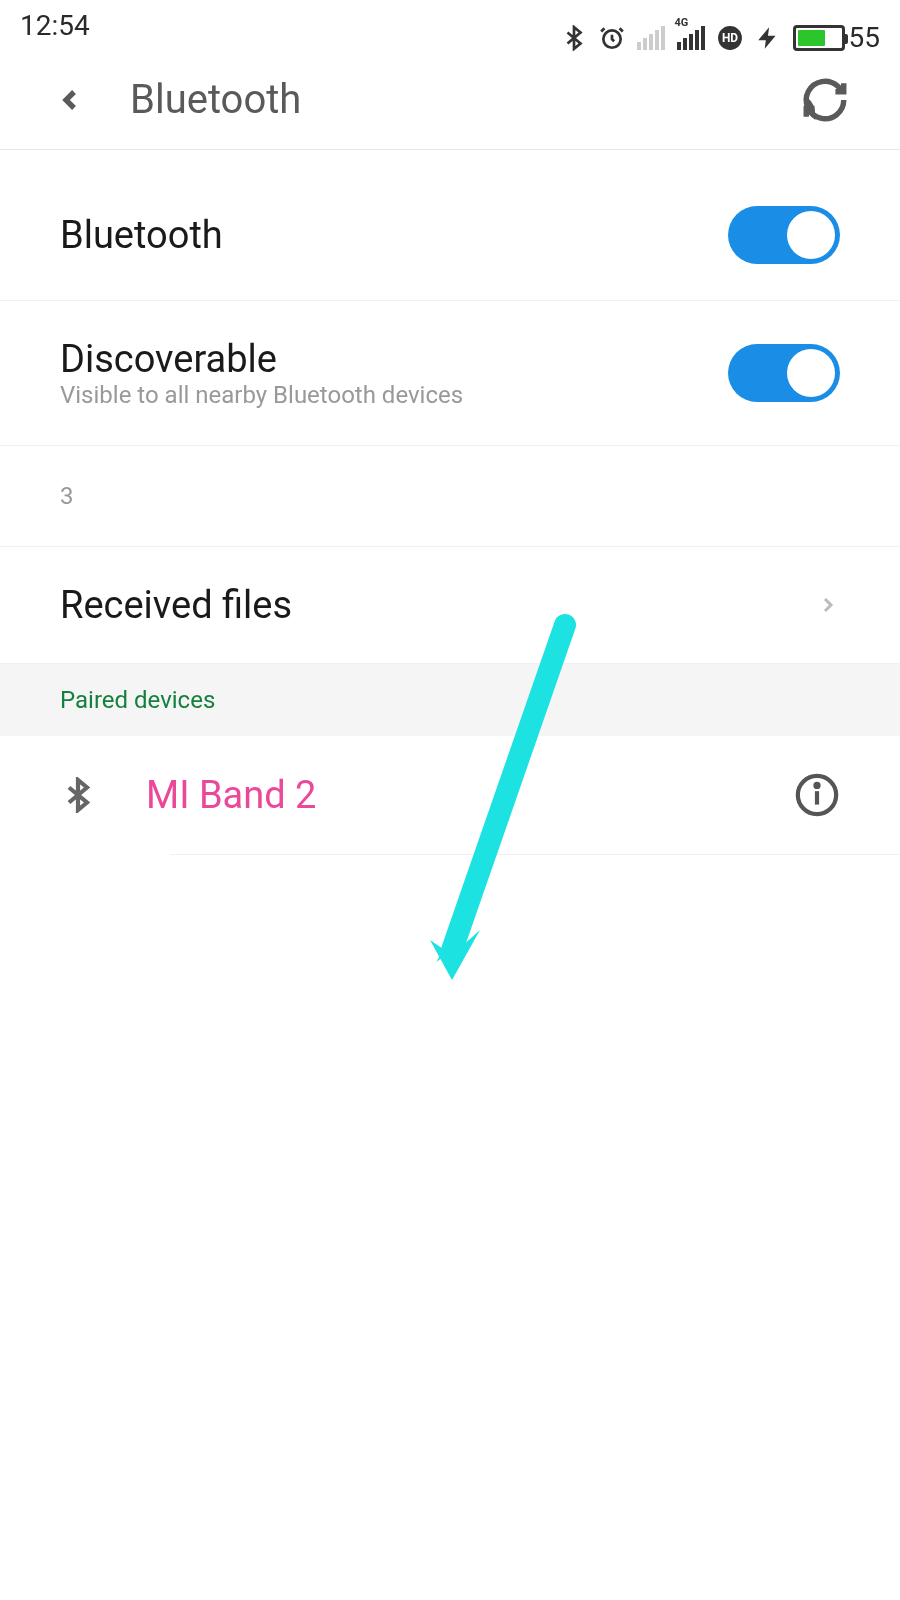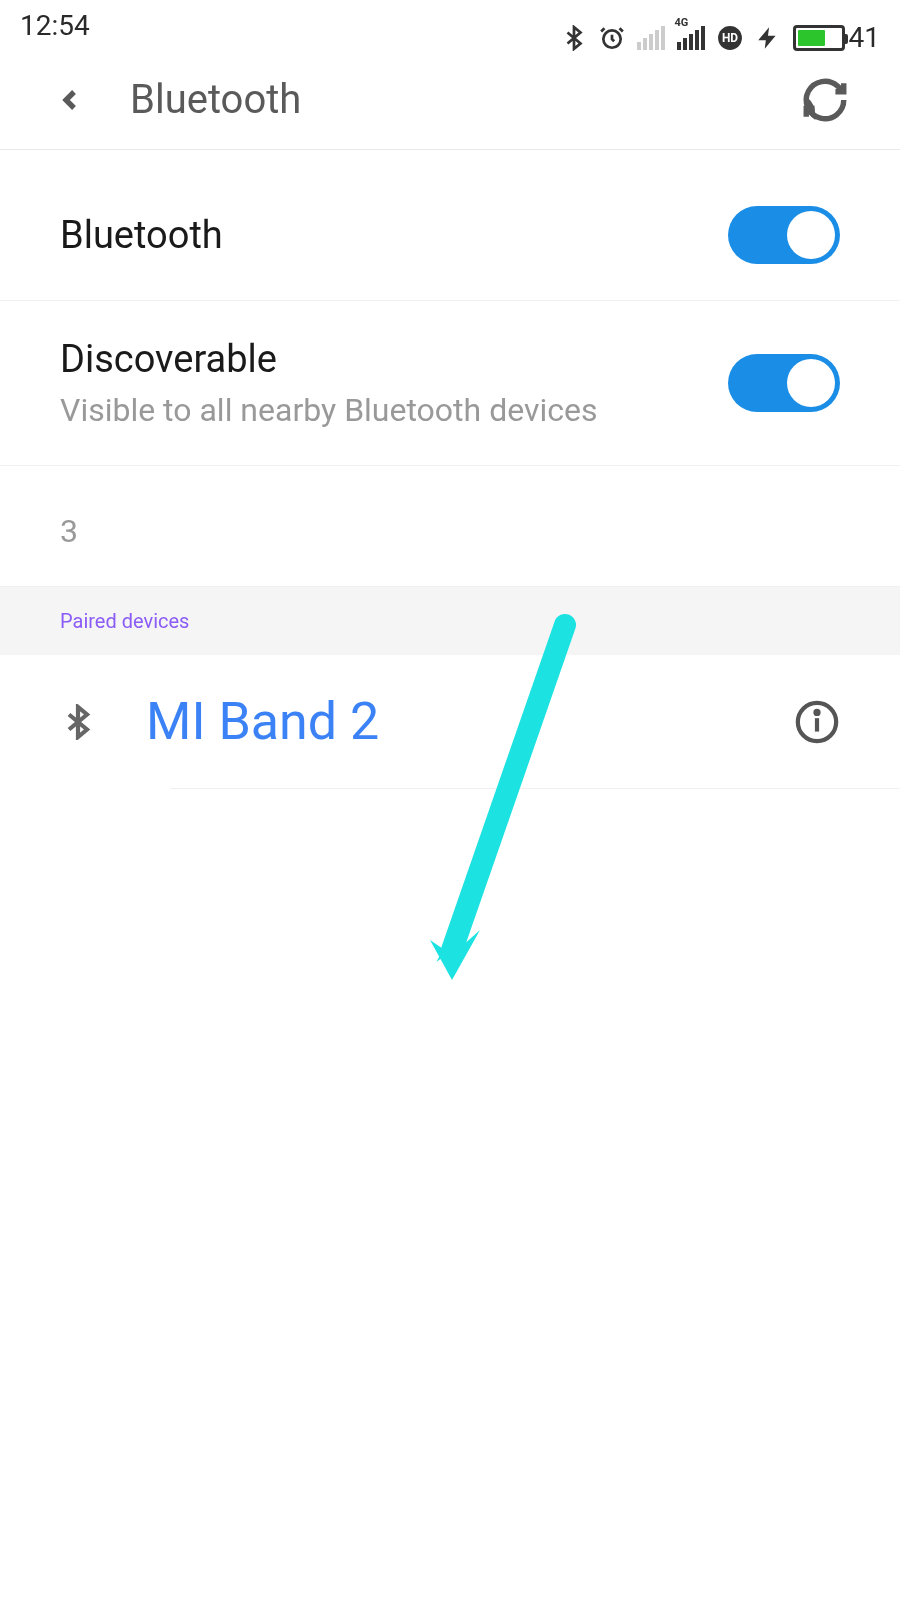--- a/index.html
+++ b/index.html
@@ -128,23 +128,22 @@
     }
     .row-left {
       flex: 1;
     }
     .row-label {
       font-size: 38px;
       color: #1a1a1a;
       font-weight: 400;
     }
     .row-sublabel {
-      font-size: 32px;
+      font-size: 24px;
       color: #999;
-      margin-top: 10px;
     }
     
     
     .toggle {
       width: 112px;
       height: 58px;
       background: #1a8ee6;
       border-radius: 29px;
       position: relative;
       cursor: pointer;
@@ -156,42 +155,42 @@
       border-radius: 50%;
       position: absolute;
       top: 5px;
       right: 5px;
     }
     
     
     .section-header {
       padding: 22px 60px;
       background: #f5f5f5;
-      font-size: 20px;
-      color: #8b5cf6;
+      font-size: 24px;
+      color: #15803d;
     }
     
     
     .device-row {
       padding: 36px 60px;
       display: flex;
       align-items: center;
       gap: 50px;
       border-bottom: 1px solid #f0f0f0;
       margin-left: 0;
       cursor: pointer;
     }
     .device-icon {
       width: 36px;
       height: 36px;
       flex-shrink: 0;
     }
     .device-name {
-      font-size: 52px;
-      color: #3b82f6;
+      font-size: 38px;
+      color: #ec4899;
       flex: 1;
     }
     .device-border {
       margin-left: 170px;
       border-bottom: 1px solid #f0f0f0;
     }
     .info-btn {
       width: 46px;
       height: 46px;
       cursor: pointer;
@@ -244,21 +243,21 @@
       <circle cx="12" cy="12" r="11" fill="#333"></circle>
       <text x="12" y="16" text-anchor="middle" fill="#fff" font-size="11" font-weight="bold">HD</text>
     </svg>
     <svg viewBox="0 0 24 24" fill="#333" width="18" height="26">
       <path d="M13 2L3 14h7l-1 8 10-12h-7l1-8z"></path>
     </svg>
     <div class="battery-wrap">
       <div class="battery">
         <div class="battery-fill"></div>
       </div>
-      <span>41</span>
+      <span>55</span>
     </div>
   </div>
 </div>
 
 <div class="header">
   <div class="back-btn">
     <svg viewBox="0 0 24 24" fill="none" stroke="#5a5a5a" stroke-width="4" width="32" height="40">
       <path d="M15 18l-6-6 6-6"></path>
     </svg>
   </div>
@@ -293,20 +292,28 @@
       <div class="toggle-knob"></div>
     </div>
   </div>
 
   <div class="row">
     <div class="row-left">
       <div class="row-sublabel">3</div>
     </div>
   </div>
 
+  <div class="row">
+    <div class="row-left">
+      <div class="row-label">Received files</div>
+    </div>
+    <svg class="chevron-right" viewBox="0 0 24 24" fill="none" stroke="#bbb" stroke-width="3">
+      <path d="M9 18l6-6-6-6"></path>
+    </svg>
+  </div>
 
   <div class="section-header">Paired devices</div>
 
   <div class="device-row" style="border-bottom:none">
     <svg class="device-icon" viewBox="0 0 24 24" fill="none" stroke="#666" stroke-width="2.8">
       <path d="M6 7l12 10-6 5V2l6 5L6 17"></path>
     </svg>
     <div class="device-name">MI Band 2</div>
     <div class="info-btn">
       <svg viewBox="0 0 24 24" fill="none" stroke="#555" stroke-width="2.2" width="46" height="46">

